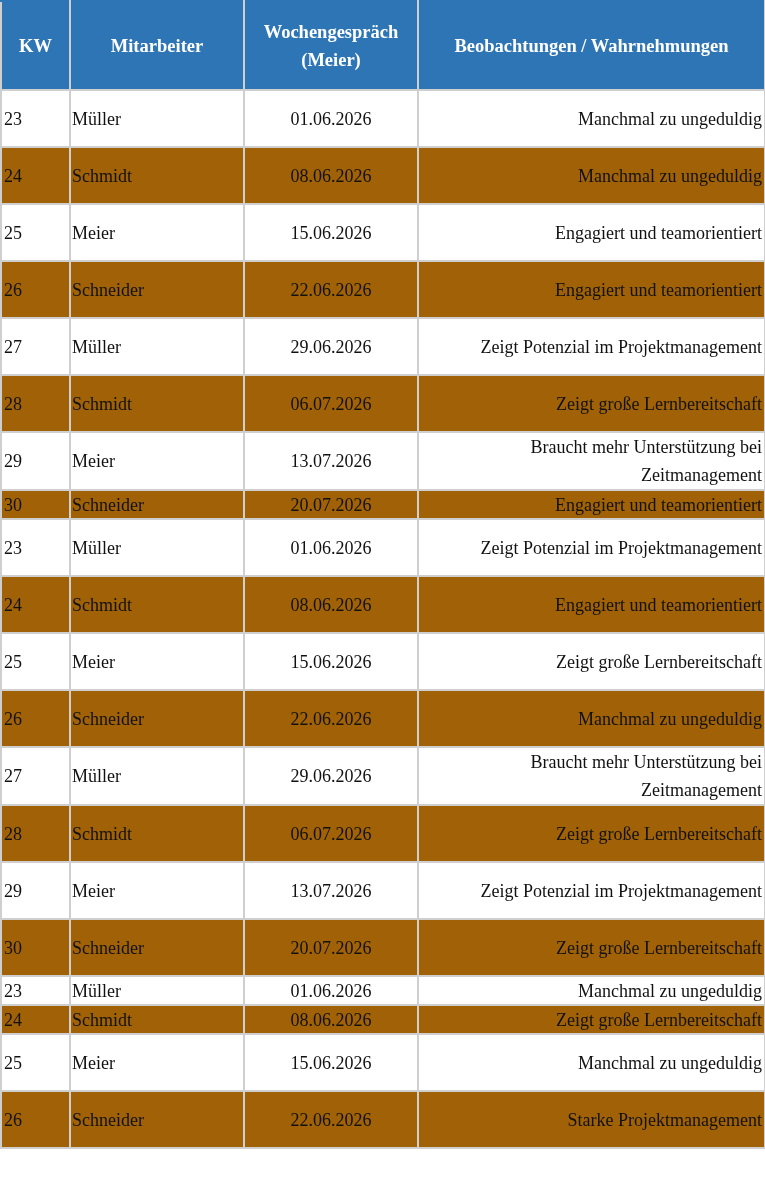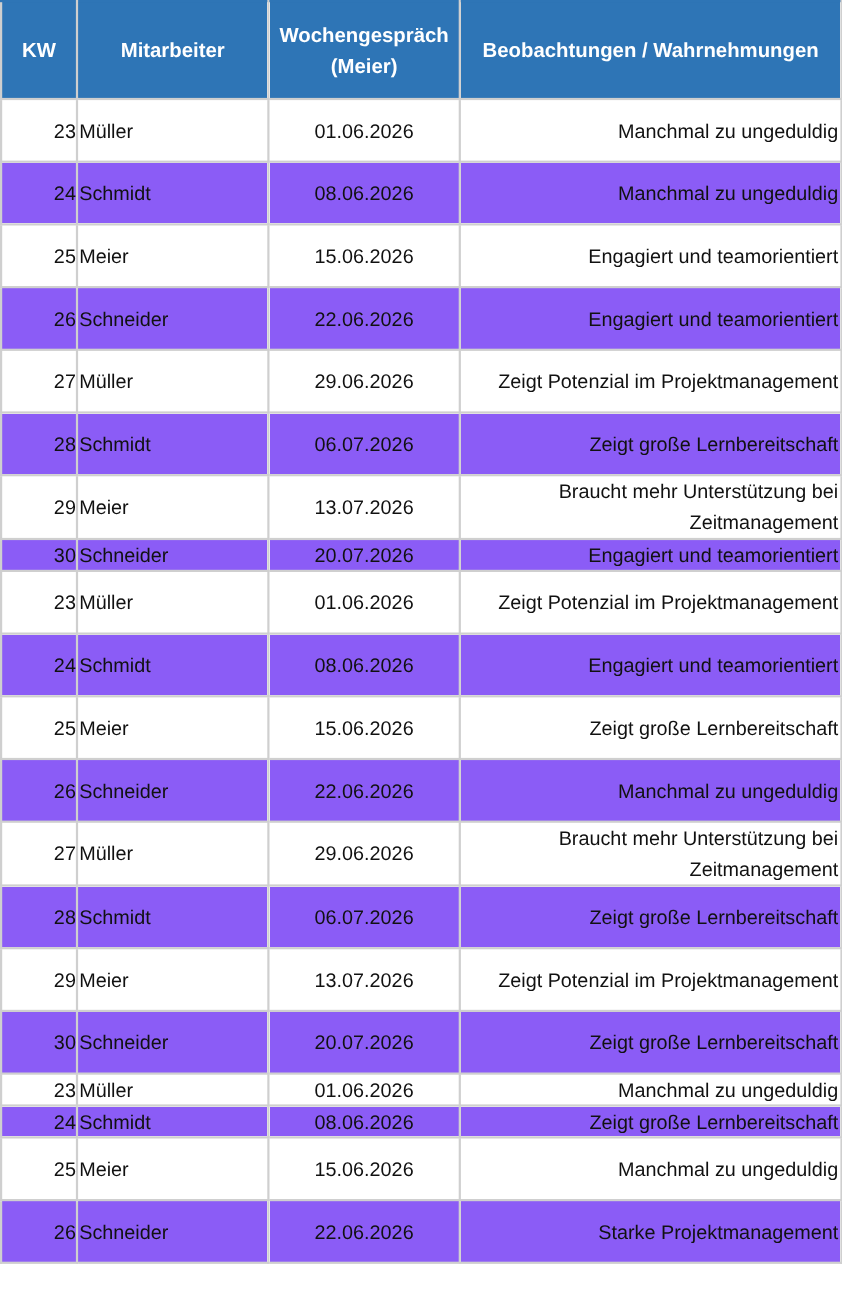--- a/index.html
+++ b/index.html
@@ -1,26 +1,26 @@
 <!DOCTYPE html>
 <html><head>
 <meta charset="utf-8">
 <style>
   html, body { margin: 0; padding: 0; background: #ffffff; }
   body { width: 765px; height: 1190px; overflow: hidden; font-family: "Liberation Sans", "DejaVu Sans", sans-serif; }
-  table { border-collapse: collapse; table-layout: fixed; width: 764px; position: absolute; left: 0; top: 0; }
+  table { border-collapse: collapse; table-layout: fixed; width: 764px; position: absolute; left: 0; top: 0; font-family: Liberation Serif, serif; }
   th, td { border: 2px solid #cfcfcf; padding: 0 2px; font-size: 18px; color: #111; overflow: hidden; }
   th { background: #2e75b6; color: #ffffff; font-weight: bold; text-align: center; border-color: #cfcfcf; border-top: 2px solid #2e75b6; height: 87px; line-height: 28px; font-size: 18.5px; padding: 0 2px; }
   td { line-height: 28px; vertical-align: middle; }
-  td.kw { text-align: right; padding-right: 0; }
+  td.kw { text-align: left; padding-right: 0; }
   td.name { text-align: left; padding-left: 1px; }
   td.date { text-align: center; margin-left: 44px; }
   td.obs { text-align: right; padding-left: 1px; }
   tr.odd td { background: #ffffff; }
-  tr.even td { background: #8b5cf6; }
+  tr.even td { background: #a16207; }
   tr.h59 td { height: 55px; }
   tr.h31 td { height: 27px; line-height: 26px; }
 </style>
 </head>
 <body>
 
 <table>
   <colgroup>
     <col style="width:69px">
     <col style="width:174px">

